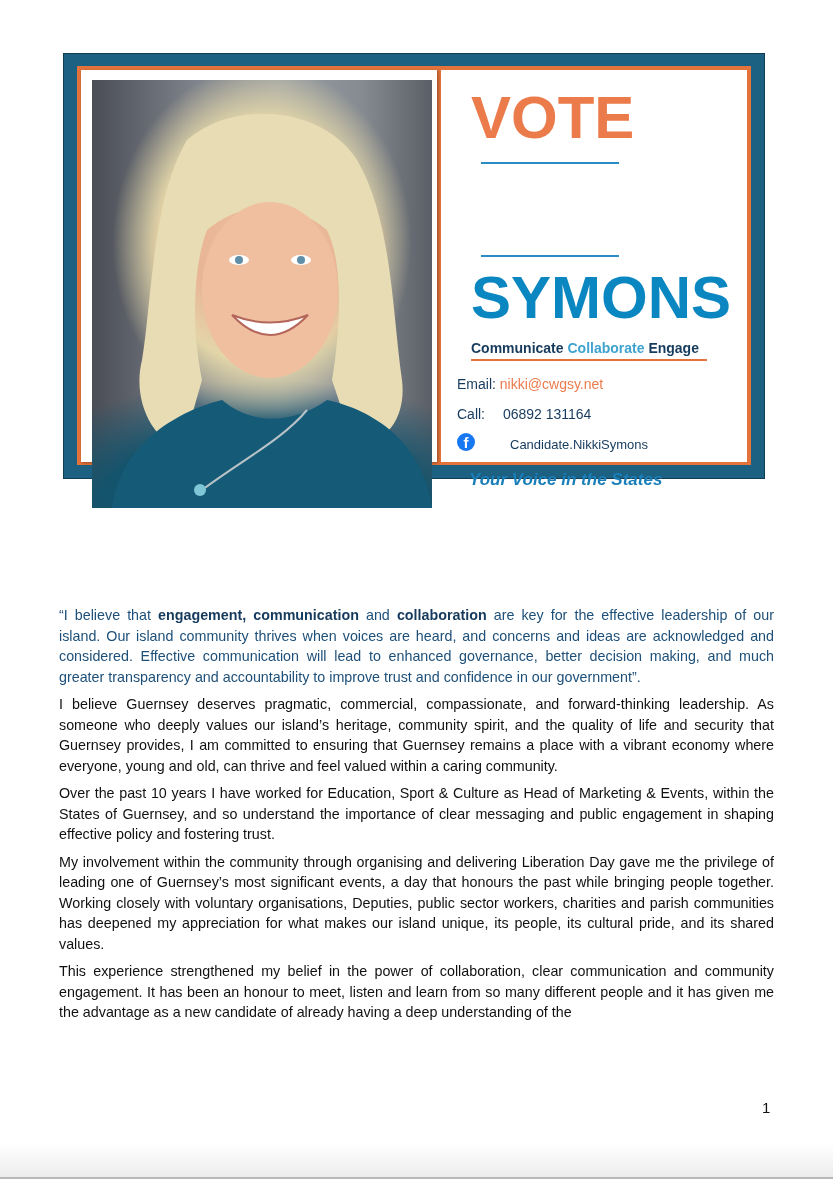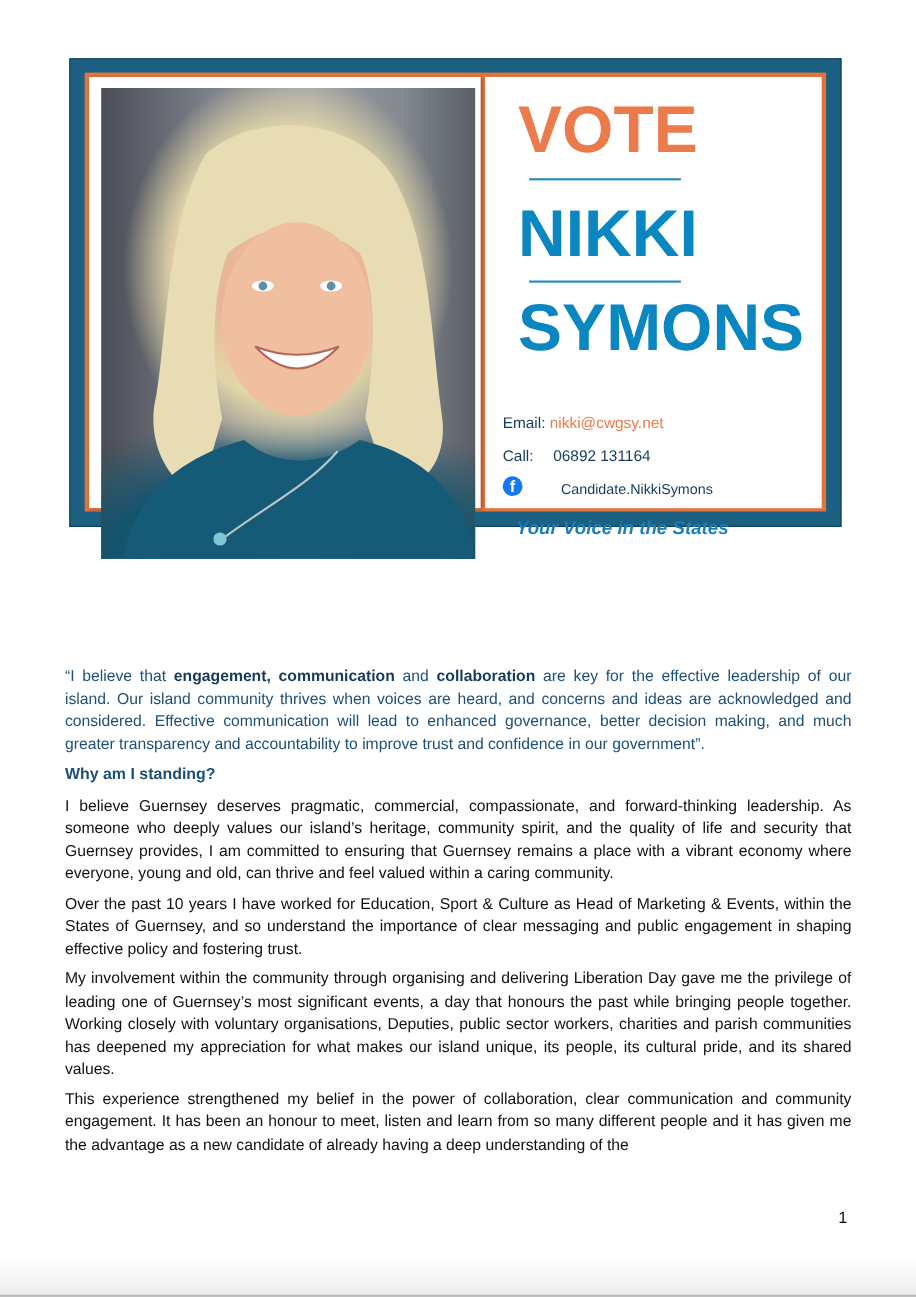--- a/index.html
+++ b/index.html
@@ -122,24 +122,28 @@
 
           <path d="M215 330 C190 360 150 380 110 410" stroke="#b9c3c7" stroke-width="2" fill="none"></path>
           <circle cx="108" cy="410" r="6" fill="#7fc7d6"></circle>
         </svg>
       </div>
     </div>
 
     <div class="info-panel">
       <div class="vote-title">VOTE</div>
       <div class="title-rule" style="top:92px;"></div>
-      <div class="name-line" style="top:113px;">NIKKI</div>
       <div class="title-rule" style="top:185px;"></div>
       <div class="name-line" style="top:198px;">SYMONS</div>
 
+      <div class="tagline">
+        <span>Communicate</span>
+        <span class="accent">Collaborate</span>
+        <span>Engage</span>
+      </div>
 
       <div class="contact-row" style="top:306px;">
         <span>Email:</span>
         <span class="email-value">nikki@cwgsy.net</span>
       </div>
       <div class="contact-row" style="top:336px;">
         <span>Call:</span>
         <span style="margin-left:14px;">06892 131164</span>
       </div>
       <div class="contact-row" style="top:363px;">
@@ -147,21 +151,20 @@
       </div>
 
       <div class="slogan">Your Voice in the States</div>
     </div>
   </div>
 </div>
 
 <div class="content">
   <p class="quote"><span>“I believe that </span><b>engagement, communication</b><span> and </span><b>collaboration</b><span> are key for the effective leadership of our island. Our island community thrives when voices are heard, and concerns and ideas are acknowledged and considered. Effective communication will lead to enhanced governance, better decision making, and much greater transparency and accountability to improve trust and confidence in our government”.</span></p>
 
-  <div class="section-heading">Why am I standing?</div>
   <p>I believe Guernsey deserves pragmatic, commercial, compassionate, and forward-thinking leadership. As someone who deeply values our island’s heritage, community spirit, and the quality of life and security that Guernsey provides, I am committed to ensuring that Guernsey remains a place with a vibrant economy where everyone, young and old, can thrive and feel valued within a caring community.</p>
 
   <p>Over the past 10 years I have worked for Education, Sport &amp; Culture as Head of Marketing &amp; Events, within the States of Guernsey, and so understand the importance of clear messaging and public engagement in shaping effective policy and fostering trust.</p>
   <p>My involvement within the community through organising and delivering Liberation Day gave me the privilege of leading one of Guernsey’s most significant events, a day that honours the past while bringing people together. Working closely with voluntary organisations, Deputies, public sector workers, charities and parish communities has deepened my appreciation for what makes our island unique, its people, its cultural pride, and its shared values.</p>
   <p>This experience strengthened my belief in the power of collaboration, clear communication and community engagement. It has been an honour to meet, listen and learn from so many different people and it has given me the advantage as a new candidate of already having a deep understanding of the</p>
 </div>
 
 <div class="page-number">1</div>
 <div class="page-bottom-shade"></div>
 

